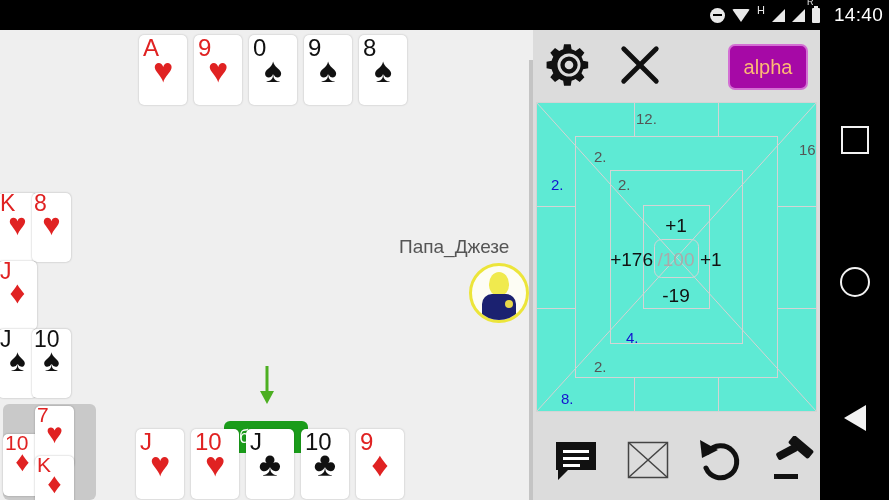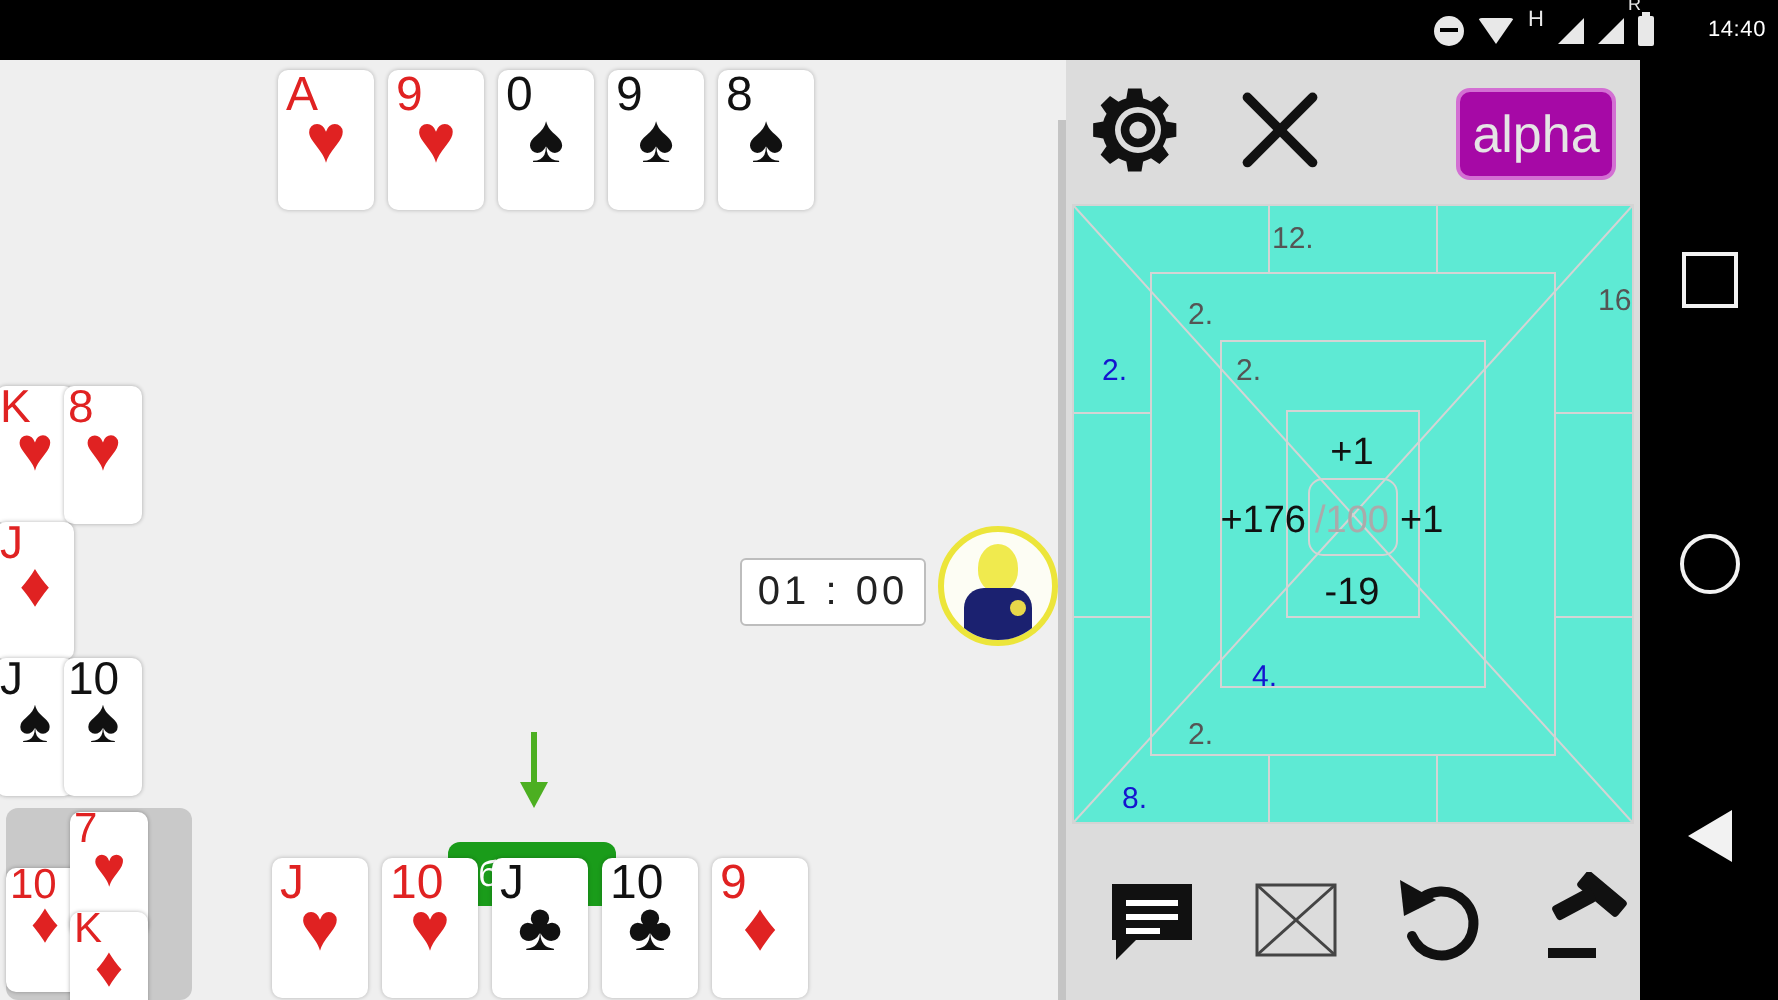--- a/index.html
+++ b/index.html
@@ -12,21 +12,21 @@
   .si{display:block;}
   .dnd-icon{width:15px;height:15px;border-radius:50%;background:#e8e8e8;position:relative;}
   .dnd-icon:after{content:"";position:absolute;left:3px;top:6.5px;width:9px;height:2px;background:#000;}
   .wifi-icon{width:0;height:0;border-left:9px solid transparent;border-right:9px solid transparent;border-top:13px solid #e8e8e8;border-radius:2px;}
   .hspa-label{color:#e8e8e8;font-size:11px;line-height:11px;position:relative;top:-5px;}
   .sig-tri{width:0;height:0;border-left:13px solid transparent;border-bottom:13px solid #e8e8e8;}
   .sig2{position:relative;}
   .sig2 .rlab{position:absolute;top:-12px;left:2px;color:#e8e8e8;font-size:9px;}
   .bat-icon{width:8px;height:15px;background:#e8e8e8;position:relative;border-radius:1px;}
   .bat-icon:before{content:"";position:absolute;left:2px;top:-2px;width:4px;height:2px;background:#e8e8e8;}
-  #clock{color:#fff;font-size:11px;letter-spacing:.3px;margin-left:20px;}
+  #clock{color:#fff;font-size:19px;letter-spacing:.3px;margin-left:7px;}
 
   
   #game{position:absolute;left:0;top:30px;width:533px;height:470px;background:#efefef;overflow:hidden;}
   .red{color:#e02222;}
   .blk{color:#111;}
 
   
   #top-hand{position:absolute;left:139px;top:5px;display:flex;gap:7px;}
   #bottom-hand{position:absolute;left:136px;top:399px;display:flex;gap:7px;}
   .hcard{position:relative;background:#fff;border-radius:5px;box-shadow:0 0 2px rgba(0,0,0,.25);
@@ -61,21 +61,21 @@
 
   
   #divider{position:absolute;left:529px;top:30px;width:4px;height:470px;background:#c4c4c4;}
 
   
   #panel{position:absolute;left:533px;top:30px;width:287px;height:470px;background:#dcdcdc;}
   #panel-header{position:absolute;left:0;top:0;width:287px;height:70px;}
   #gear-btn{position:absolute;left:13px;top:12px;width:46px;height:46px;cursor:pointer;}
   #close-btn{position:absolute;left:84px;top:12px;width:46px;height:46px;cursor:pointer;}
   #alpha-btn{position:absolute;right:12px;top:14px;width:76px;height:42px;background:#a609a6;border:2px solid #d36fd3;border-radius:7px;
-             display:flex;align-items:center;justify-content:center;color:#e5e5e5;font-size:26px;}
+             display:flex;align-items:center;justify-content:center;color:#fdba74;font-size:20px;}
 
   #board{position:absolute;left:3px;top:72px;width:281px;height:310px;background:#5eead4;}
   #board svg{display:block;}
   .bl{stroke:#d4d4d4;stroke-width:1;fill:none;}
   .cellnum{font-family:"Liberation Sans",sans-serif;font-size:15px;fill:#555;}
   .cellnum.blue{fill:#1414cf;}
   .scoretxt{font-family:"Liberation Sans",sans-serif;font-size:19px;fill:#111;}
   .scoretxt.dim{fill:#aaa;}
 
   #panel-toolbar{position:absolute;left:0;top:392px;width:287px;height:78px;}
@@ -167,22 +167,22 @@
         <div class="tcard" style="left: 32px; top: 2px;">
           <span class="rank red">7</span>
           <span class="pip red">♥</span>
         </div>
         <div class="tcard" style="left: 32px; top: 52px;">
           <span class="rank red">K</span>
           <span class="pip red">♦</span>
         </div>
       </div>
 
-
-    <div id="timer">01 : 00</div>
+    <div id="player-name">Папа_Джезе</div>
+
 
     <div id="avatar">
       <div class="head"></div>
       <div class="body"></div>
       <div class="badge"></div>
     </div>
 
     <svg id="down-arrow" viewBox="0 0 16 38">
       <line x1="8" y1="0" x2="8" y2="29" stroke="#4caf21" stroke-width="3"></line>
       <polygon points="8,38 1,25 15,25" fill="#4caf21"></polygon>

